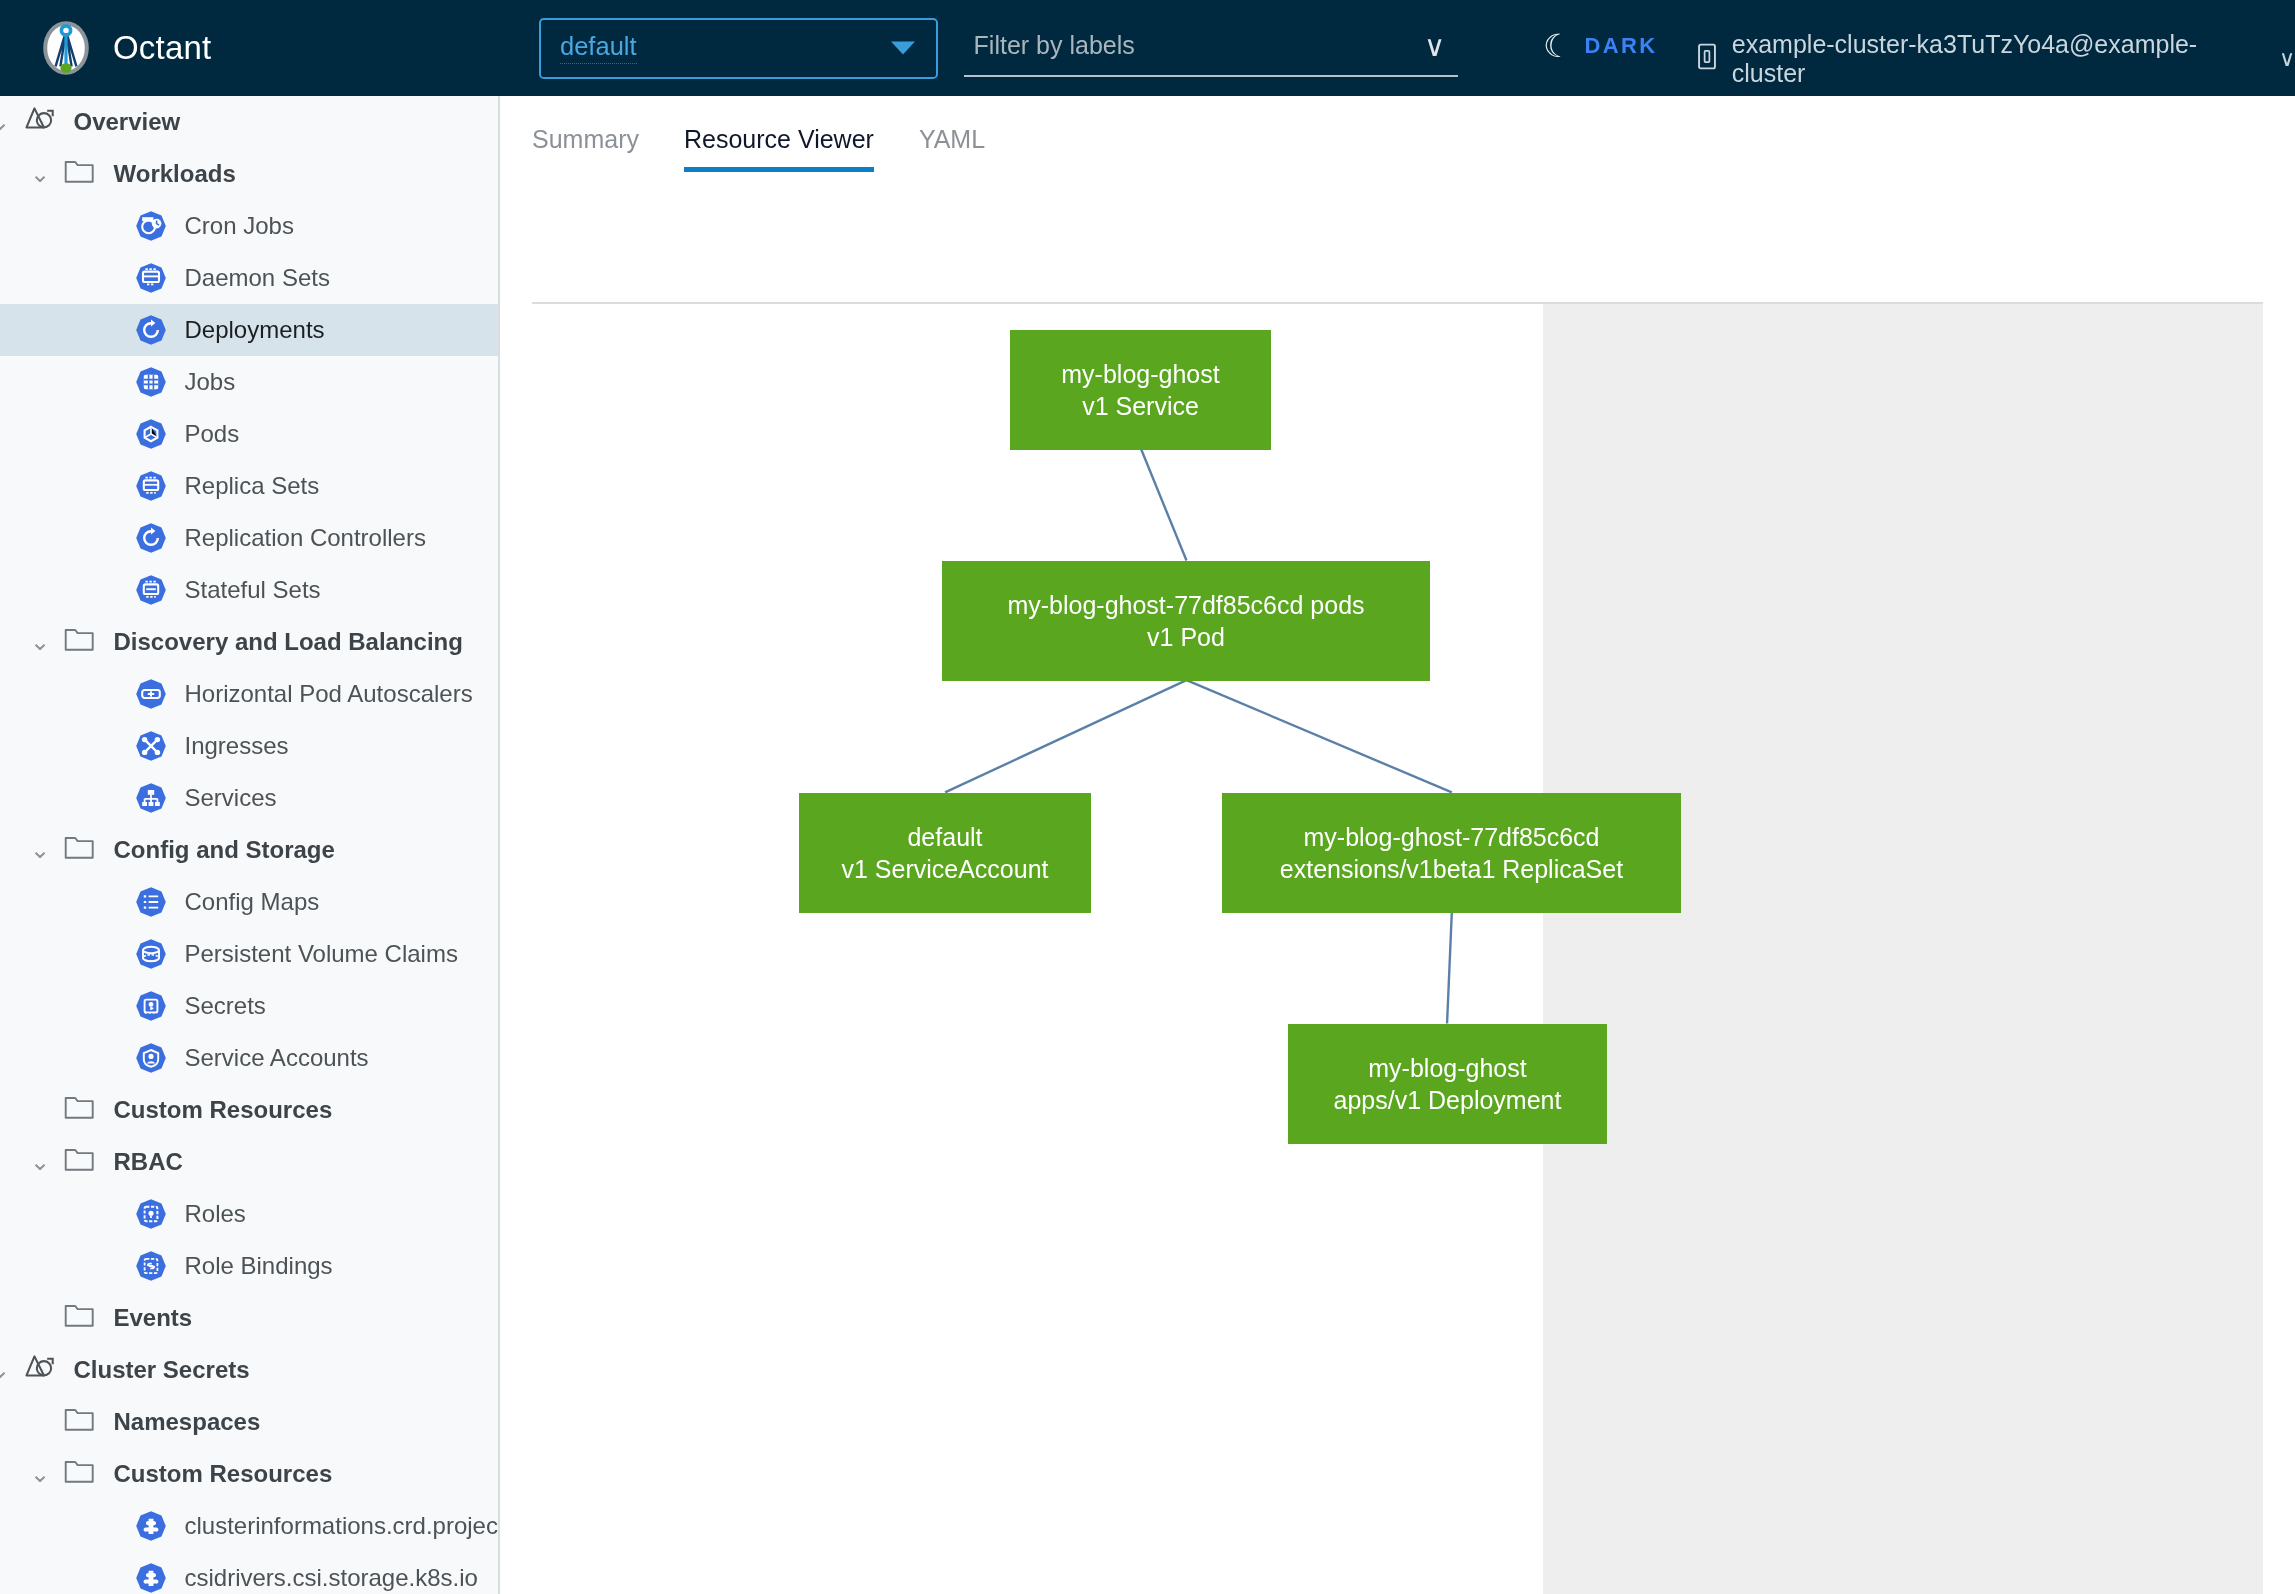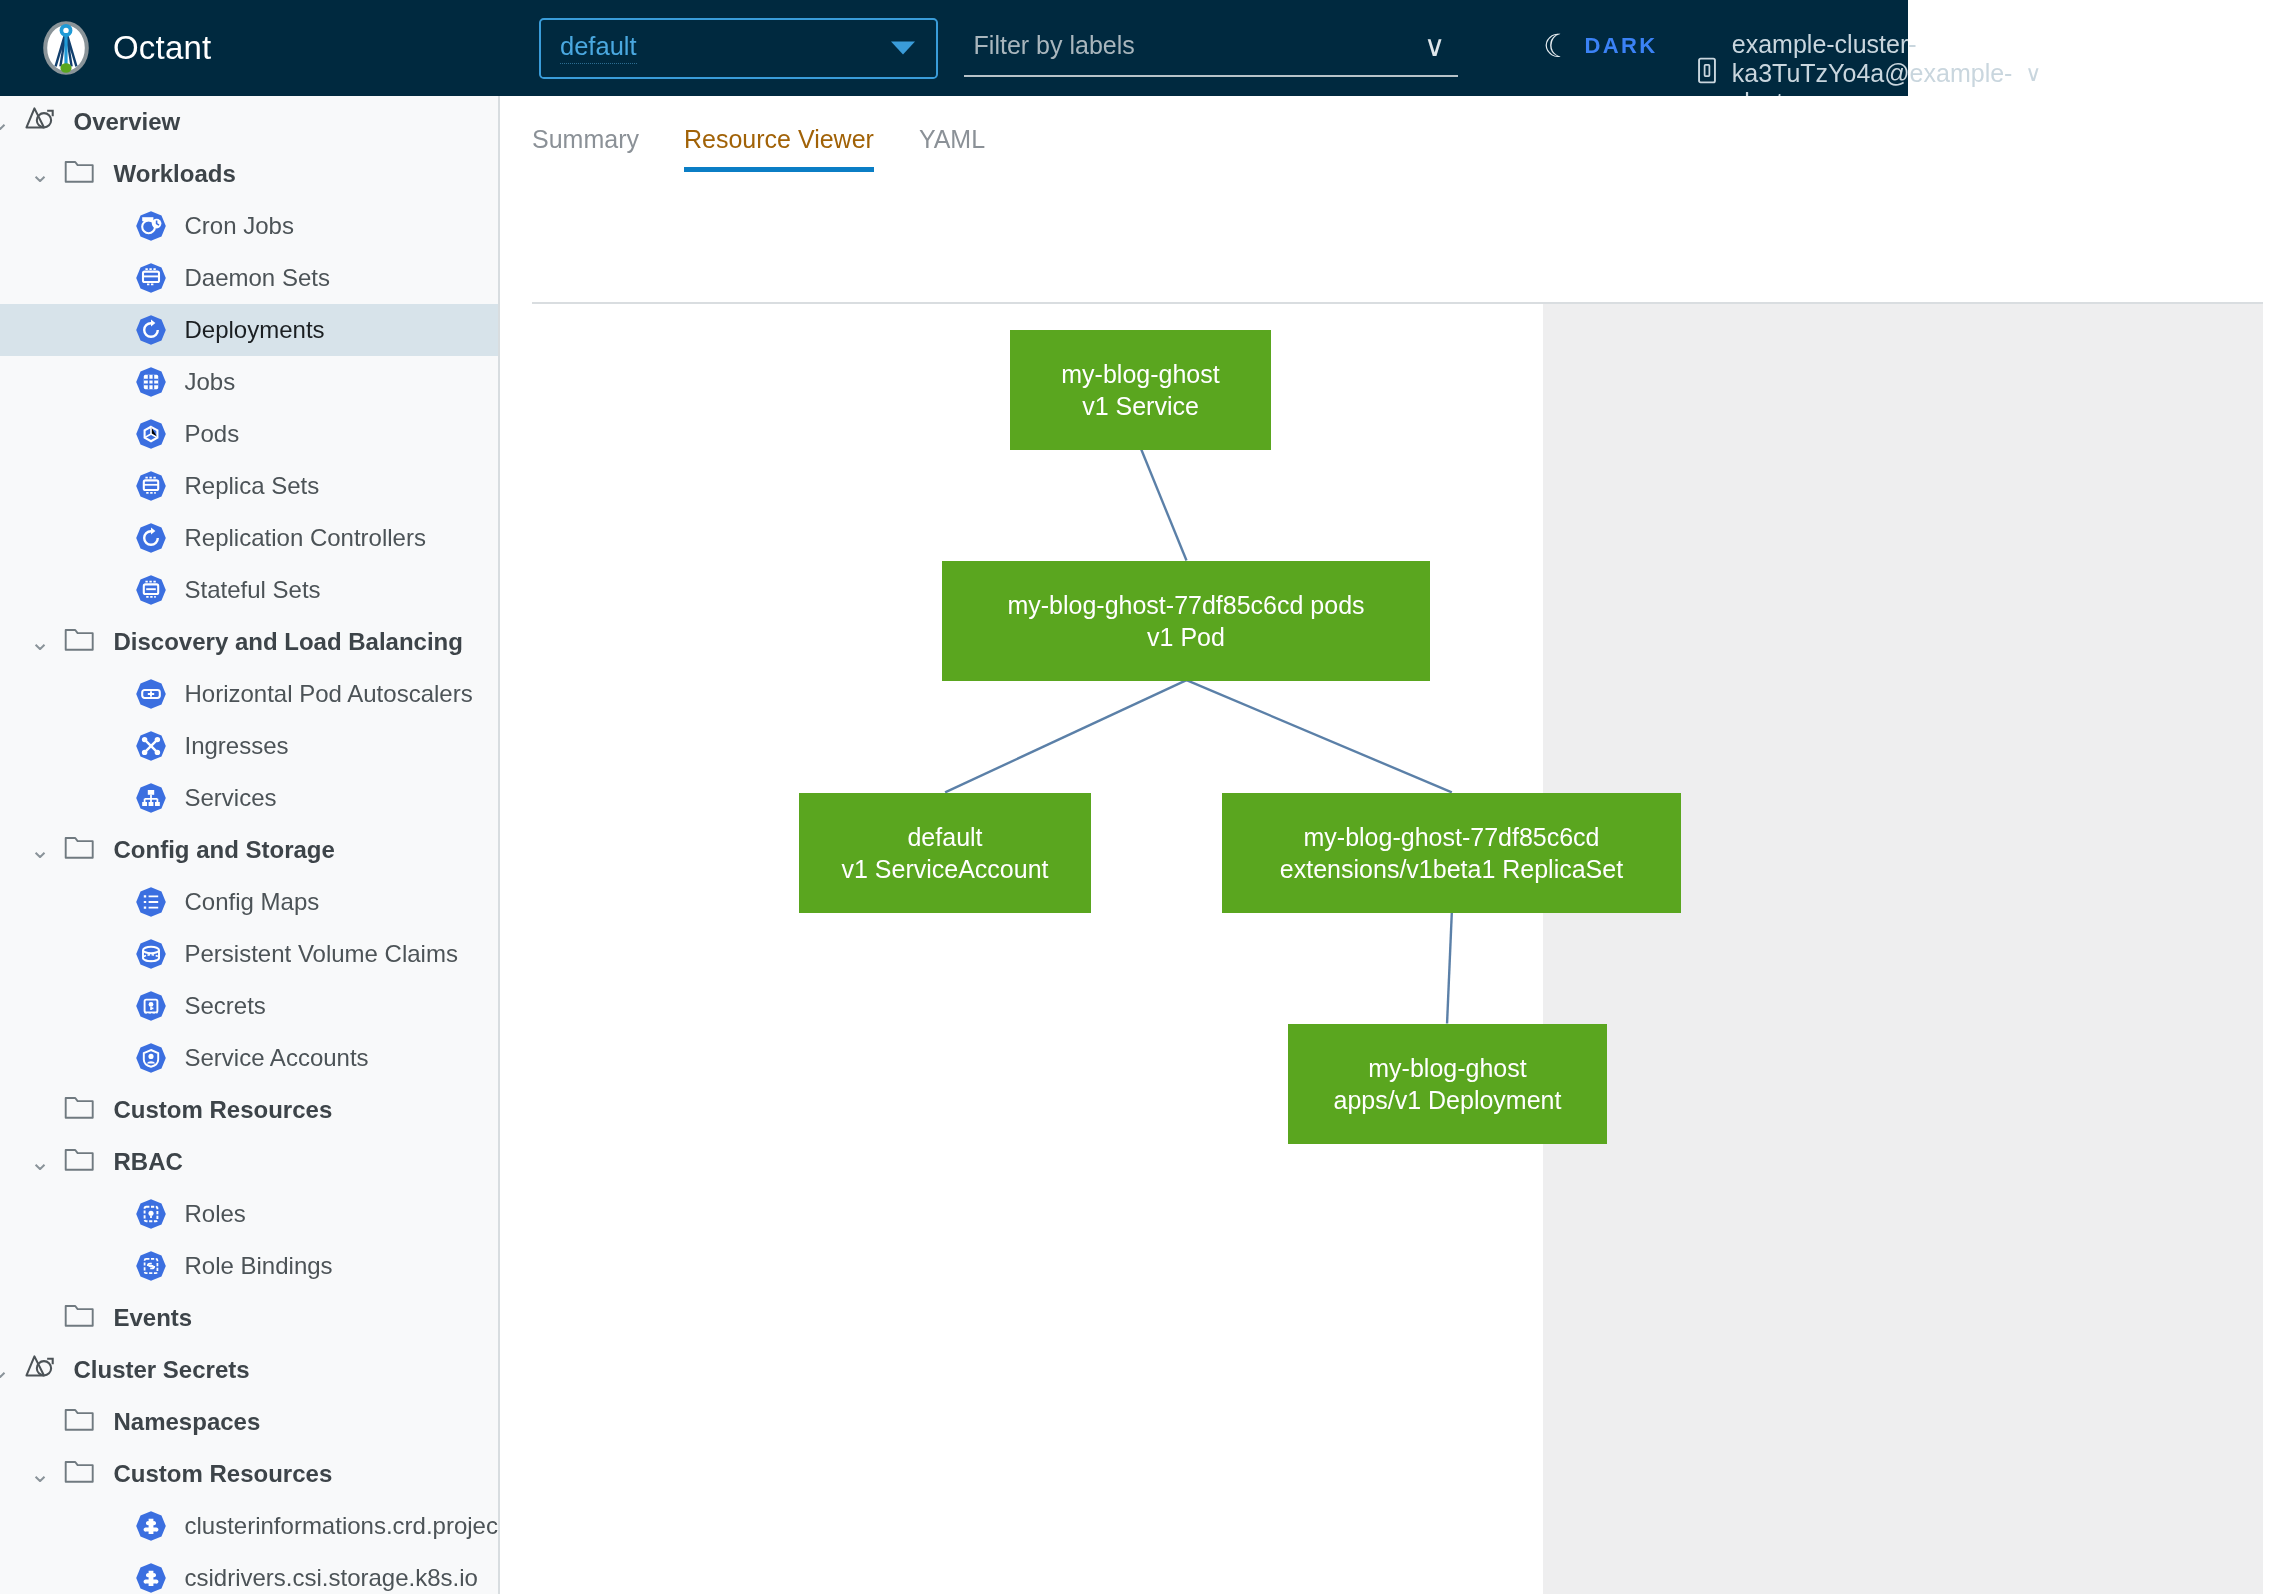--- a/index.html
+++ b/index.html
@@ -7,21 +7,21 @@
     width: 2295px; height: 1594px;
     background: #ffffff;
     font-family: "Liberation Sans", sans-serif;
     overflow: hidden;
   }
   * { box-sizing: border-box; }
 
   
   .header {
     position: absolute; top: 0; left: 0;
-    width: 1908px; height: 96px;
+    width: 2295px; height: 96px;
     background: #00293f;
     display: flex; align-items: center;
   }
   .brand { display: flex; align-items: center; margin-left: 38px; width: 446px; }
   .brand-logo { width: 56px; height: 56px; flex: none; }
   .brand-name {
     color: #ffffff; font-size: 33px; margin-left: 19px; letter-spacing: 0.2px;
   }
 
   .ns-select {
@@ -111,21 +111,21 @@
   .page-title .title-text { font-size: 41px; color: #11161a; }
 
   .tabs {
     margin: 27px 0 0 30px; display: flex; align-items: center; gap: 45px;
     height: 51px;
   }
   .tab {
     font-size: 25px; color: #8b9197; padding-bottom: 12.8px;
     border-bottom: 5.6px solid transparent;
   }
-  .tab.active { color: #a16207; border-bottom-color: #0b7ec5; }
+  .tab.active { color: #0f172a; border-bottom-color: #0b7ec5; }
 
   .tab-rule {
     position: absolute; left: 30px; top: 206px;
     width: 1731px; height: 2.4px; background: #d9dde0;
   }
 
   .canvas {
     position: absolute; left: 30px; top: 208px;
     width: 1731px; height: 1290px;
     background: #ffffff;

